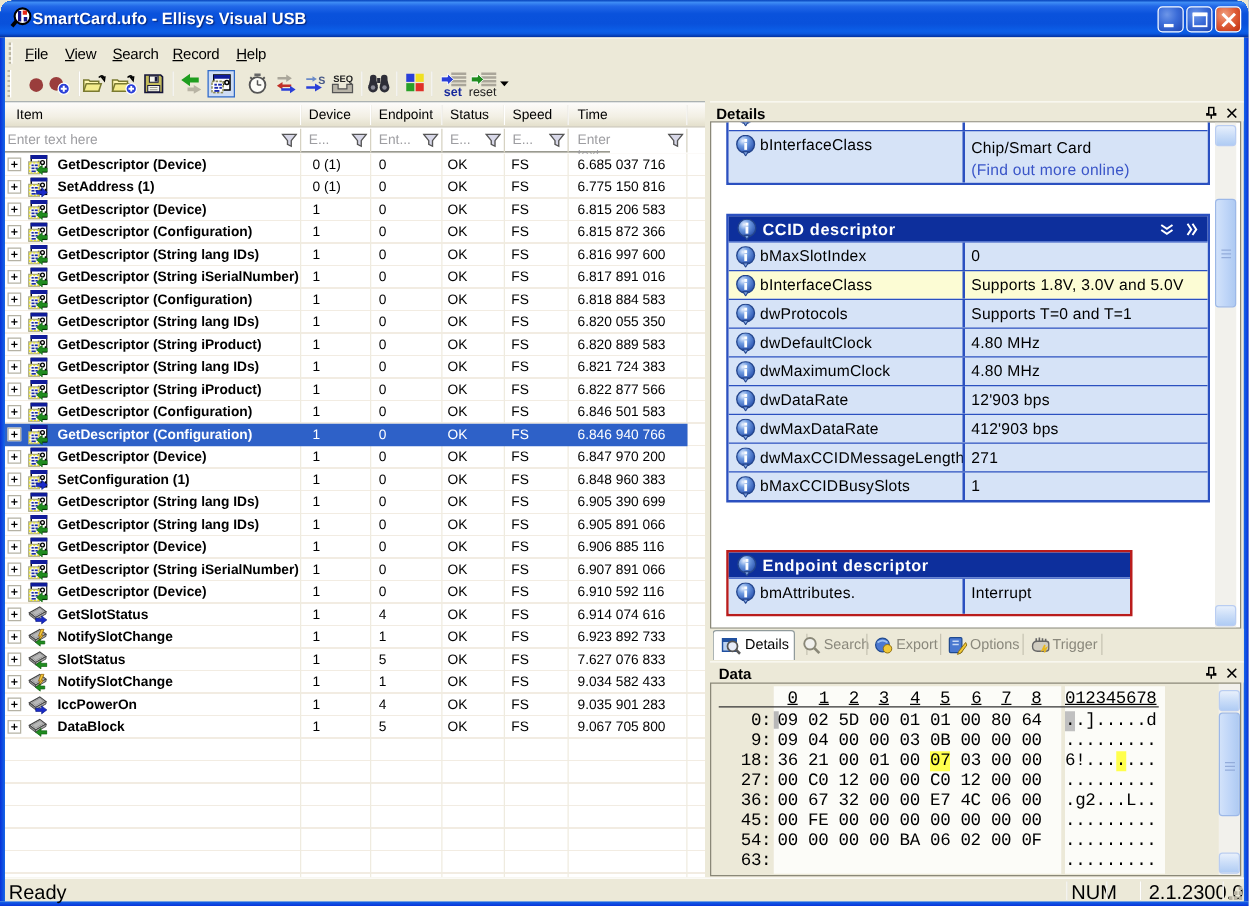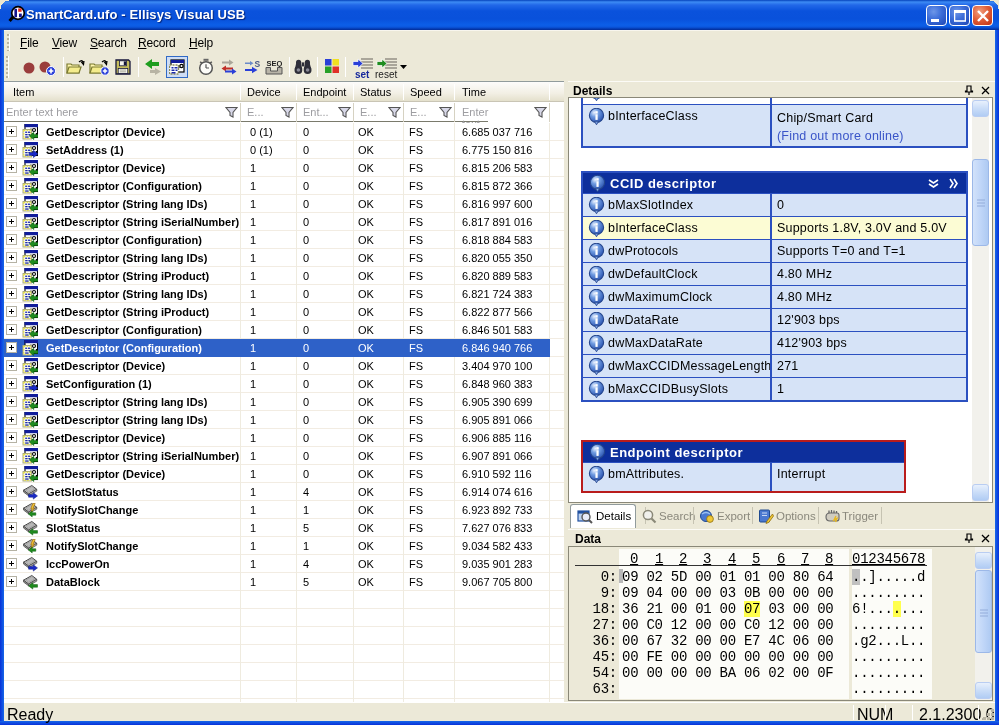--- a/index.html
+++ b/index.html
@@ -660,21 +660,21 @@
           <rect x="3.2" y="10" width="2.4" height="1.3" fill="#1A2AAA"></rect>
           <rect x="6.4" y="10" width="1.8" height="1.3" fill="#1A2AAA"></rect>
           <rect x="3.2" y="12.4" width="3.4" height="1.3" fill="#1A2AAA"></rect>
           <path d="M16 10.4 L11.8 10.4 L11.8 8.2 L7.2 11.9 L11.8 15.6 L11.8 13.4 L16 13.4 Z" fill="#1F8C1F" stroke="#0A5A0A" stroke-width="0.5"></path>
         </svg>
         <span class="c1">GetDescriptor (Device)</span>
         <span class="cd">1</span>
         <span class="ce">0</span>
         <span class="cs">OK</span>
         <span class="cp">FS</span>
-        <span class="ct">3.404 970 100</span>
+        <span class="ct">6.847 970 200</span>
       </div>
     <div class="lrow" style="top:252px">
         <div class="plus"></div>
         <svg class="icon16" viewBox="0 0 16 16">
           <rect x="3" y="0.5" width="12.5" height="13" fill="#fff" stroke="#000" stroke-width="1.1"></rect>
           <rect x="2.5" y="0" width="13.5" height="3.2" fill="#101C9A"></rect>
           <rect x="8.3" y="4.6" width="1.3" height="2.8" fill="#000"></rect>
           <circle cx="12" cy="6" r="1.5" fill="#fff" stroke="#000" stroke-width="1.1"></circle>
           <rect x="13.8" y="9" width="1.3" height="2.8" fill="#000"></rect>
           <rect x="10.3" y="9" width="1.3" height="2.8" fill="#000"></rect>

